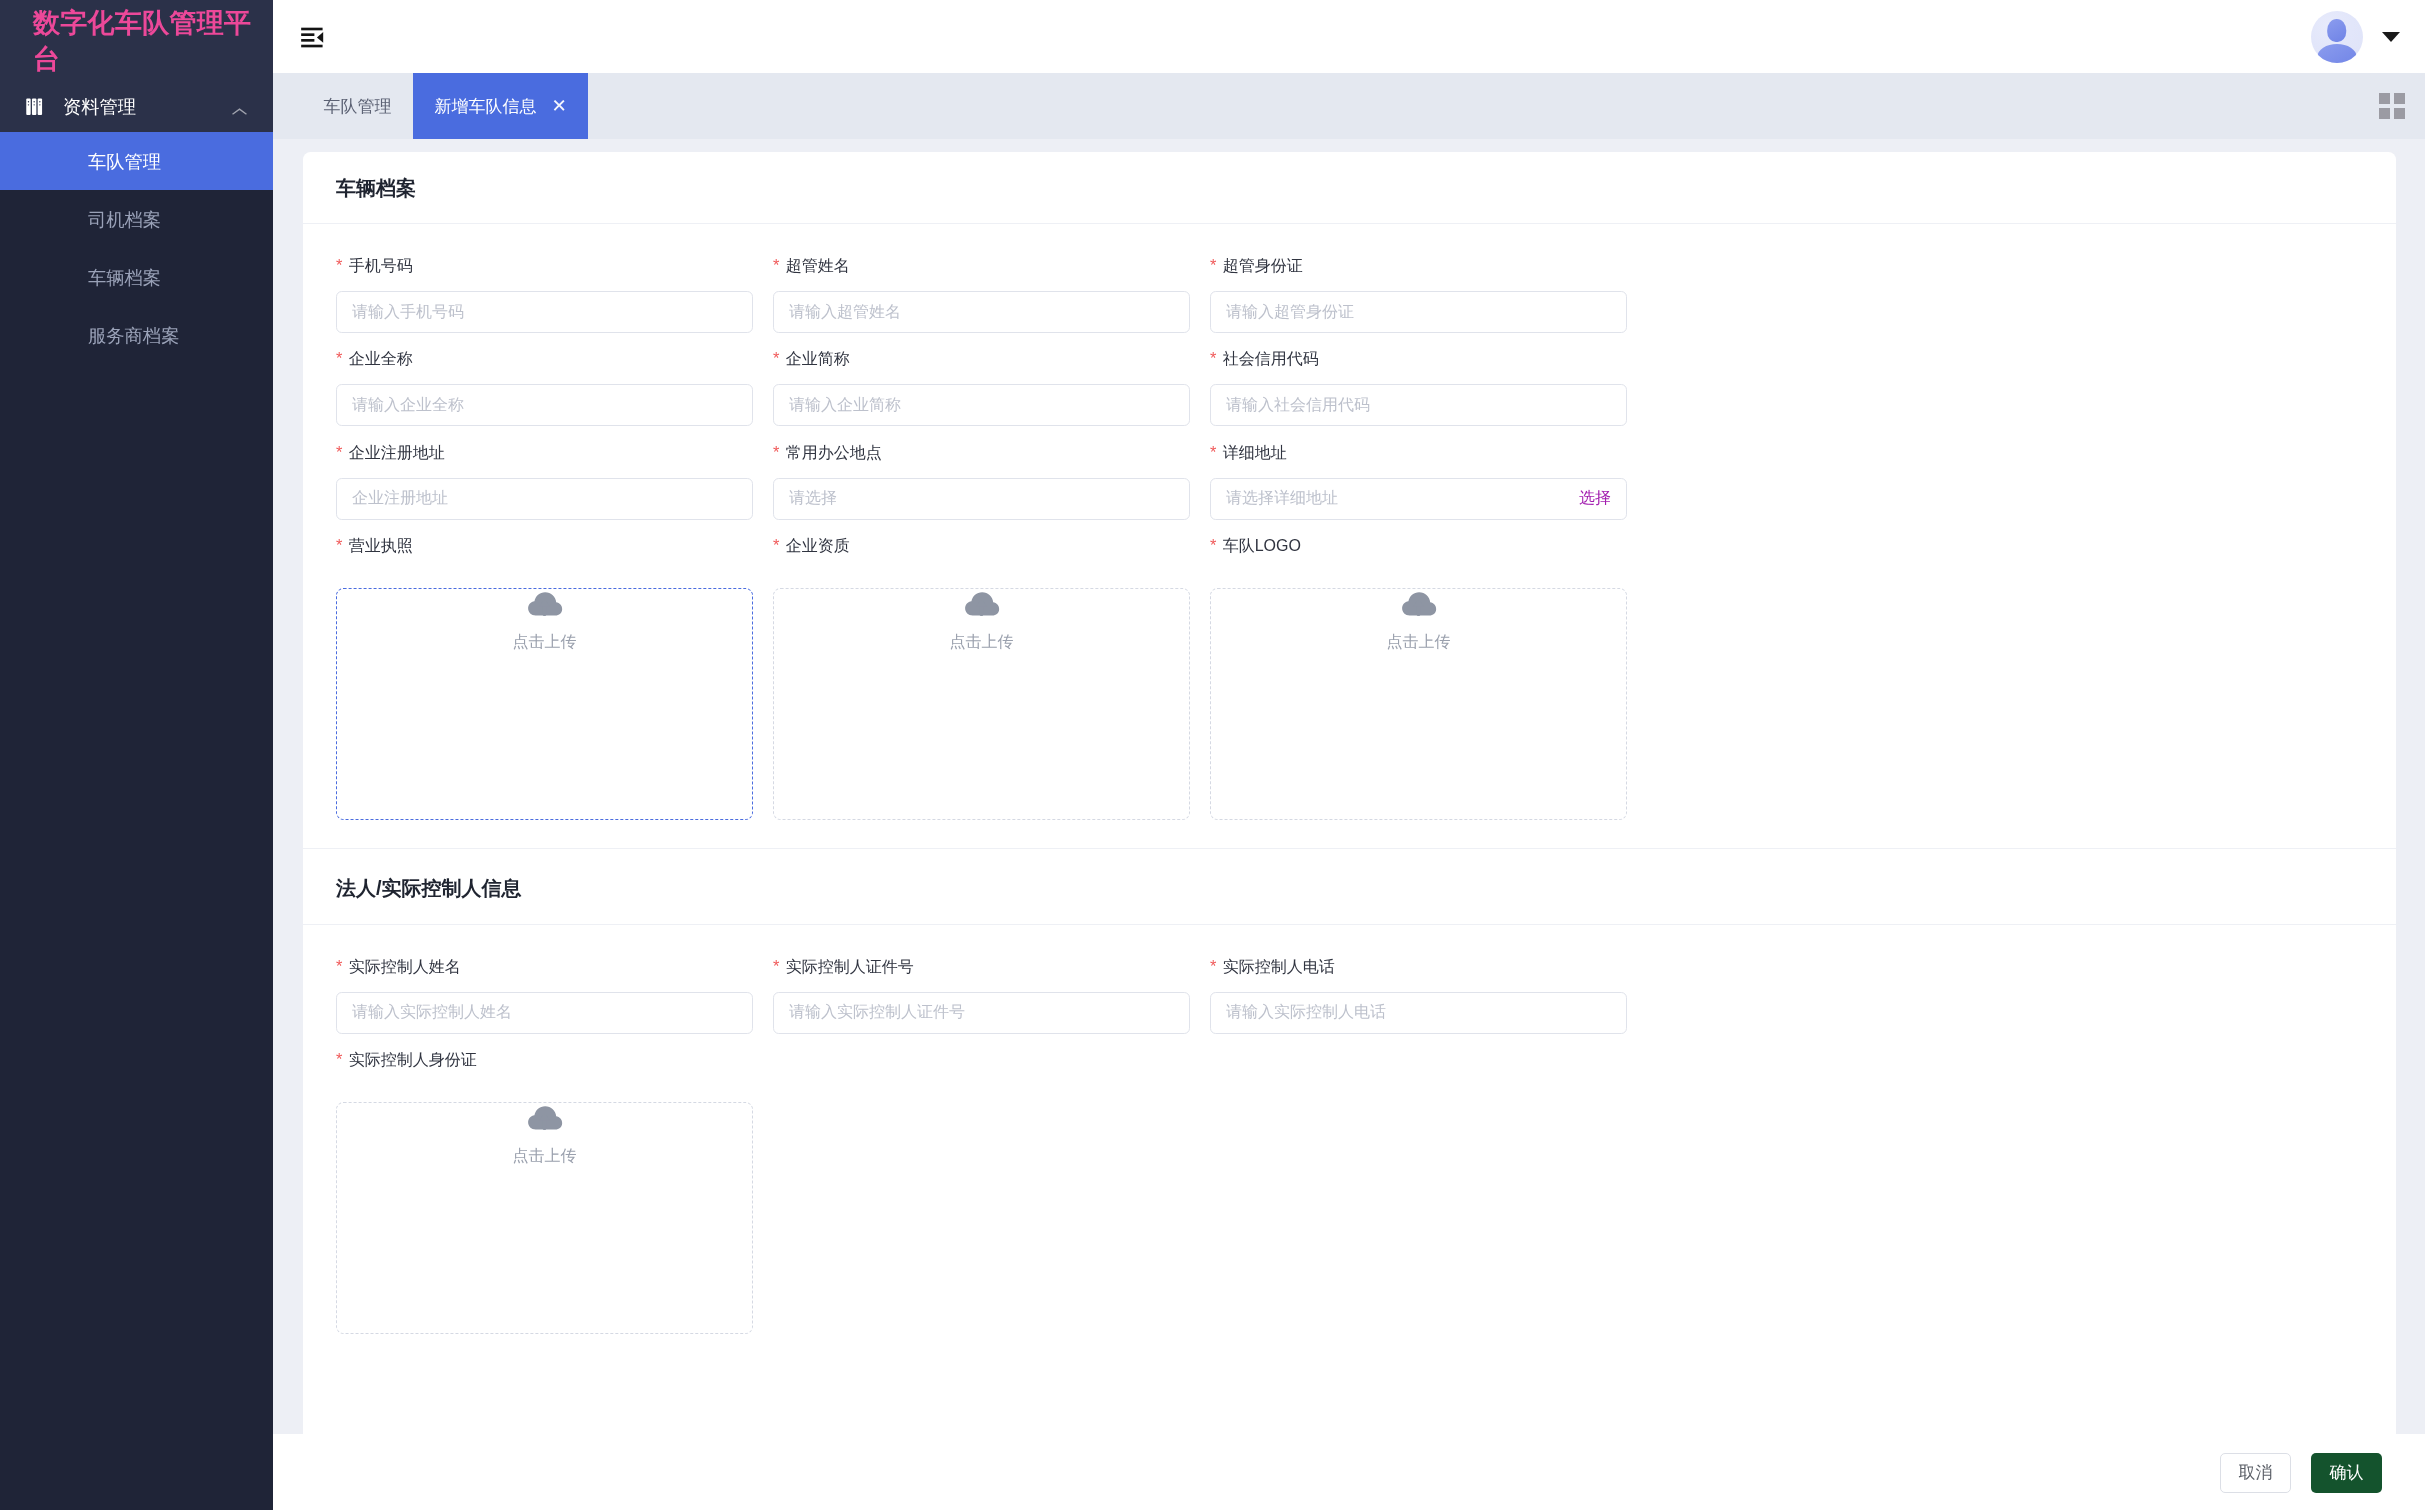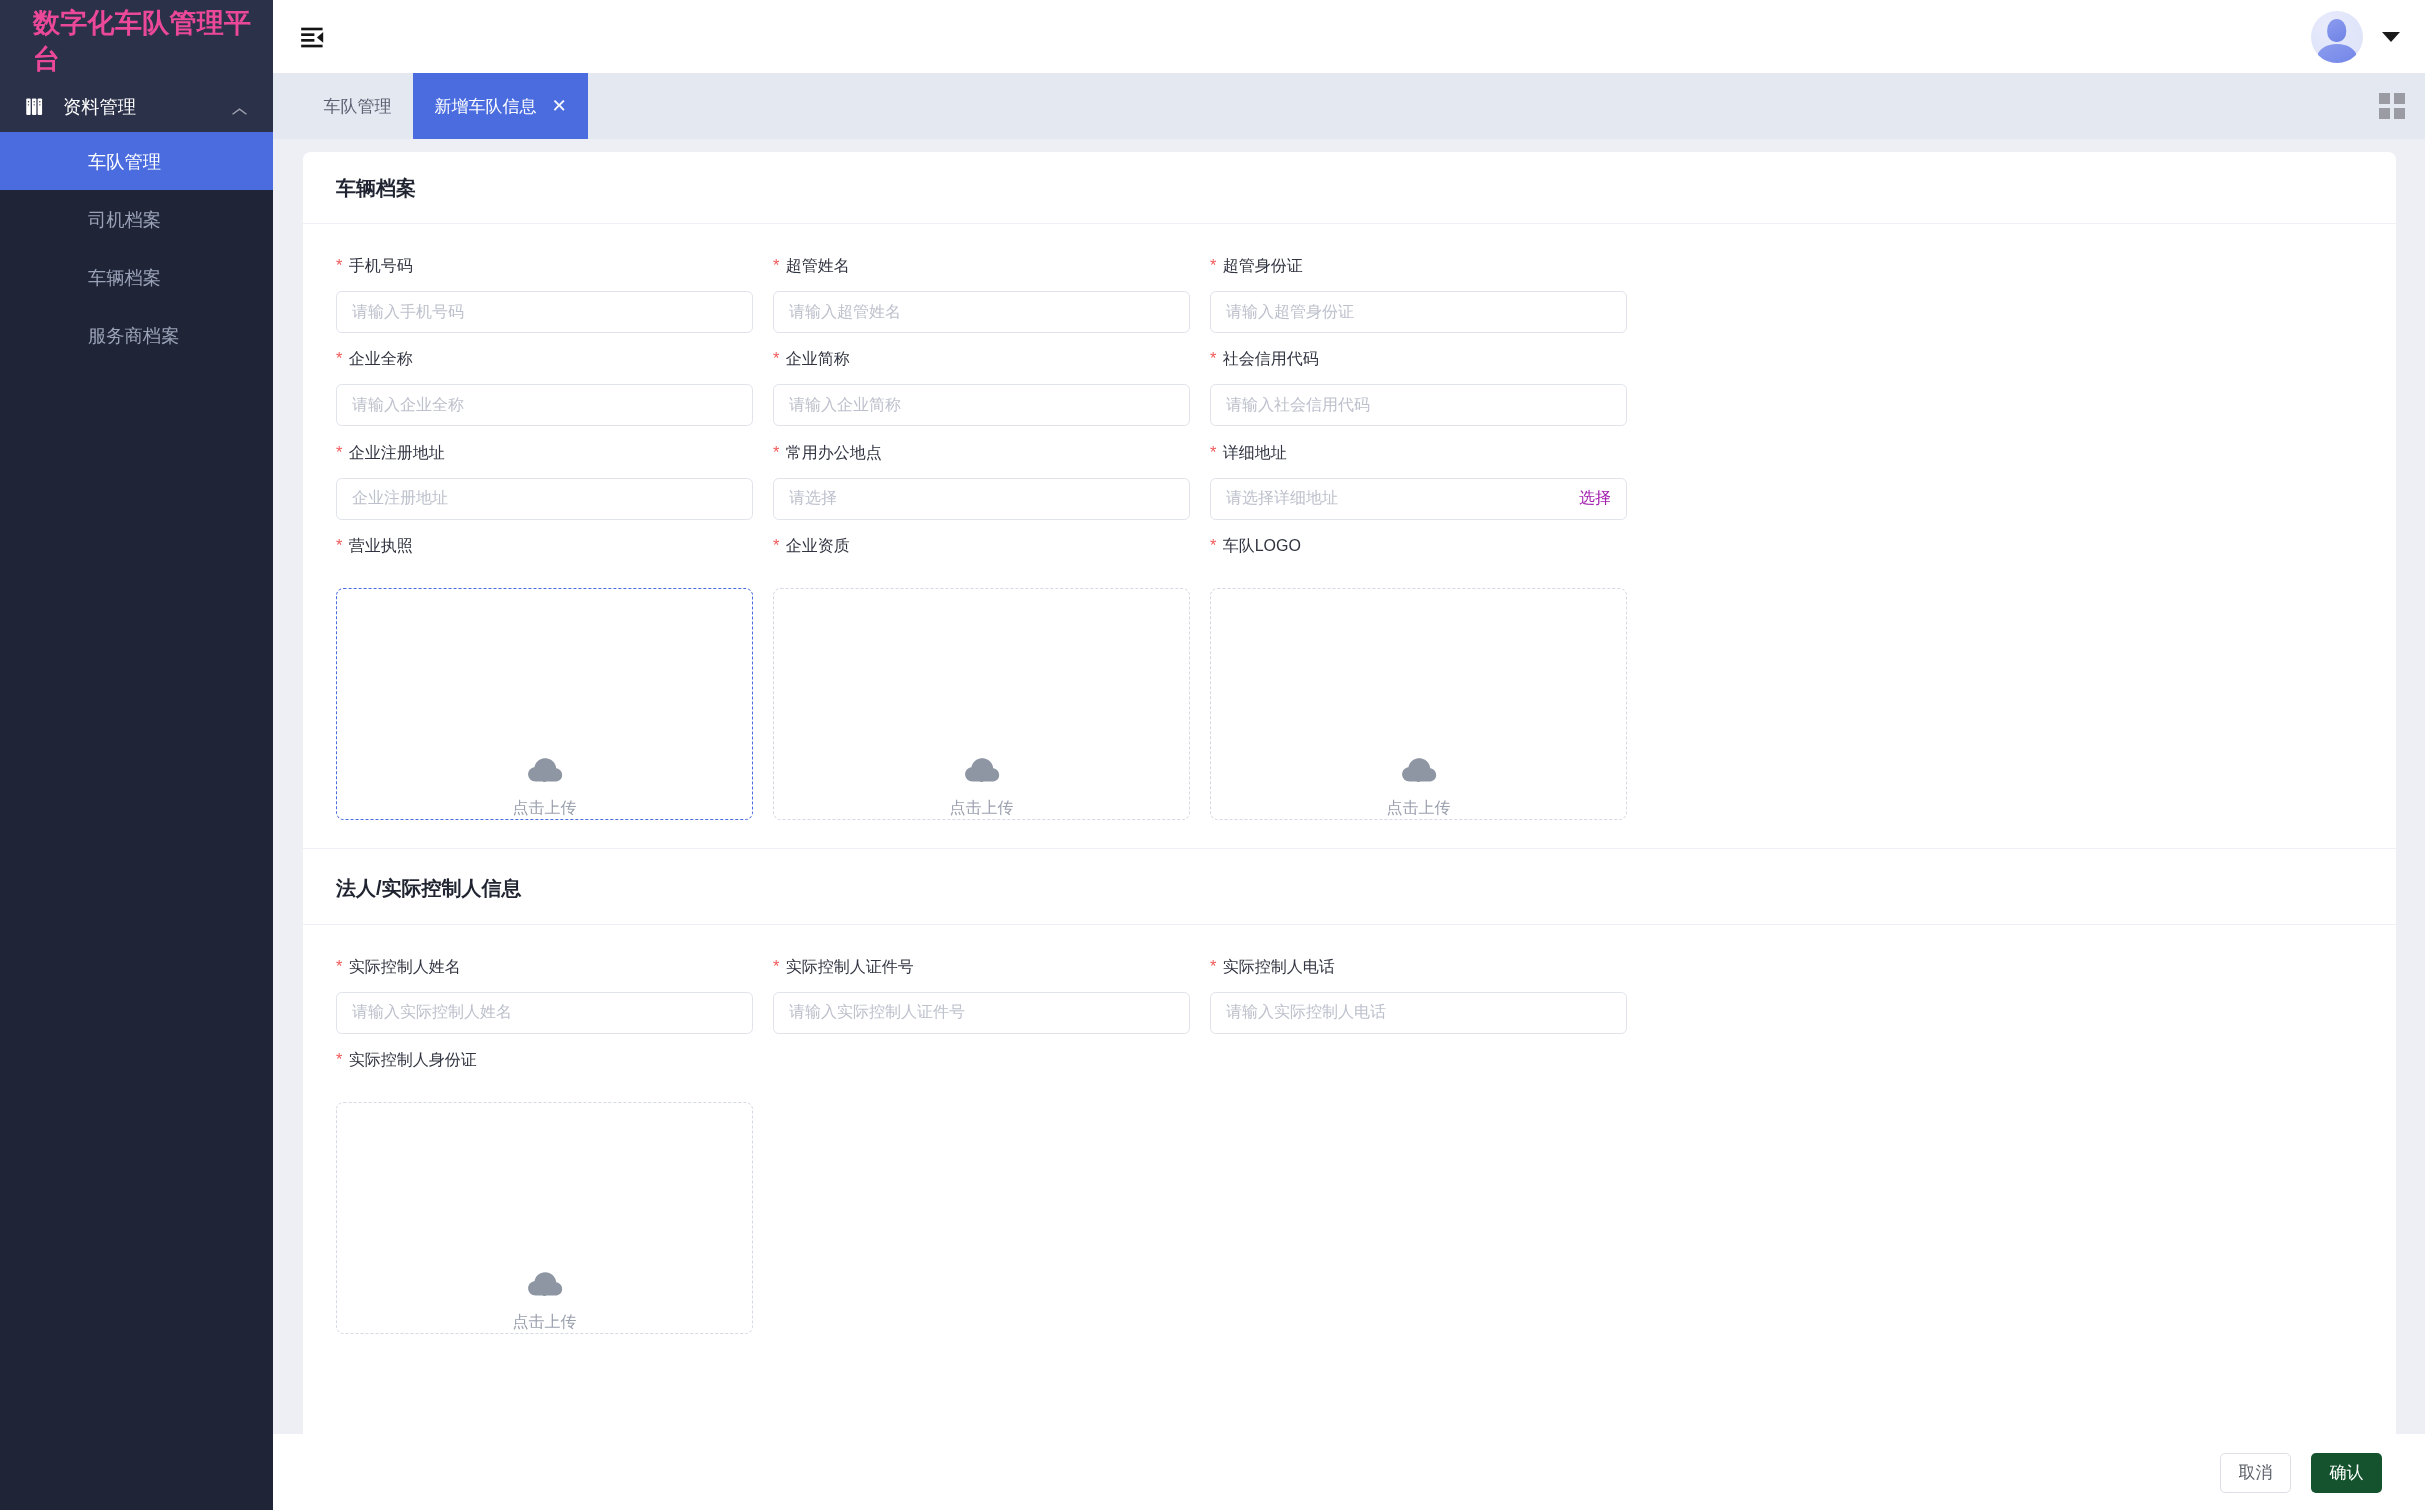--- a/index.html
+++ b/index.html
@@ -141,21 +141,21 @@
     background: #fff;
   }
   .input .ph { flex: 1; }
   .input .suffix-link { color: #a21caf; font-size: 16px; cursor: pointer; }
 
   .upload-row { display: flex; gap: 20px; margin-bottom: 6.3px; }
   .upload-box {
     width: 417px; flex: 0 0 417px; height: 232px;
     border: 1.9px dashed #d5d9e3; border-radius: 7.6px;
     display: flex; flex-direction: column;
-    align-items: center; justify-content: flex-end;
+    align-items: center; justify-content: flex-start;
     cursor: pointer; background: #fff;
   }
   .upload-box.active { border-color: #4a6cdf; }
   .cloud { width: 37px; height: 29px; margin-bottom: 14px; }
   .upload-text { font-size: 16px; color: #9aa0ad; }
 
   .section-divider { height: 1.3px; background: #eef0f5; margin: 28px 0 0 0; }
   .section-head2 {
     padding: 26.5px 33px 21.5px 33px;
     font-size: 20px; font-weight: 700; color: #1f2430;

